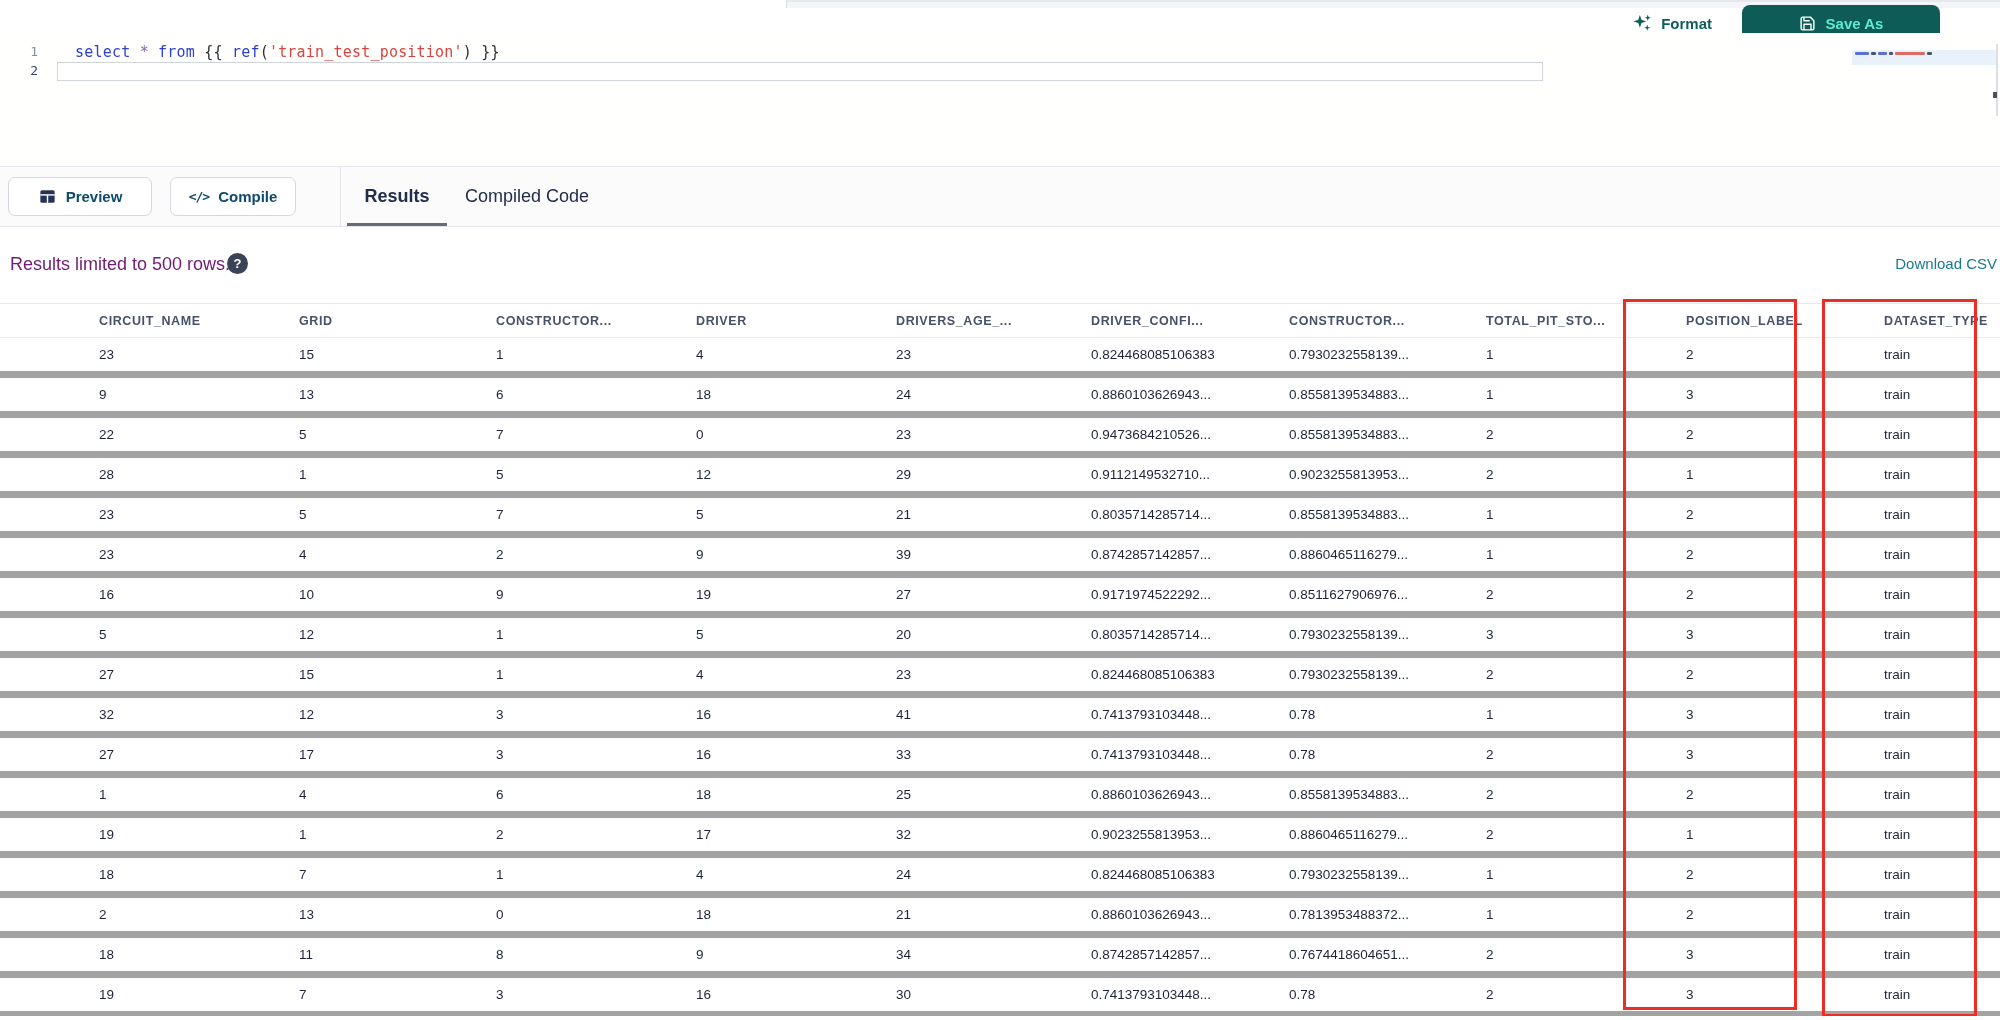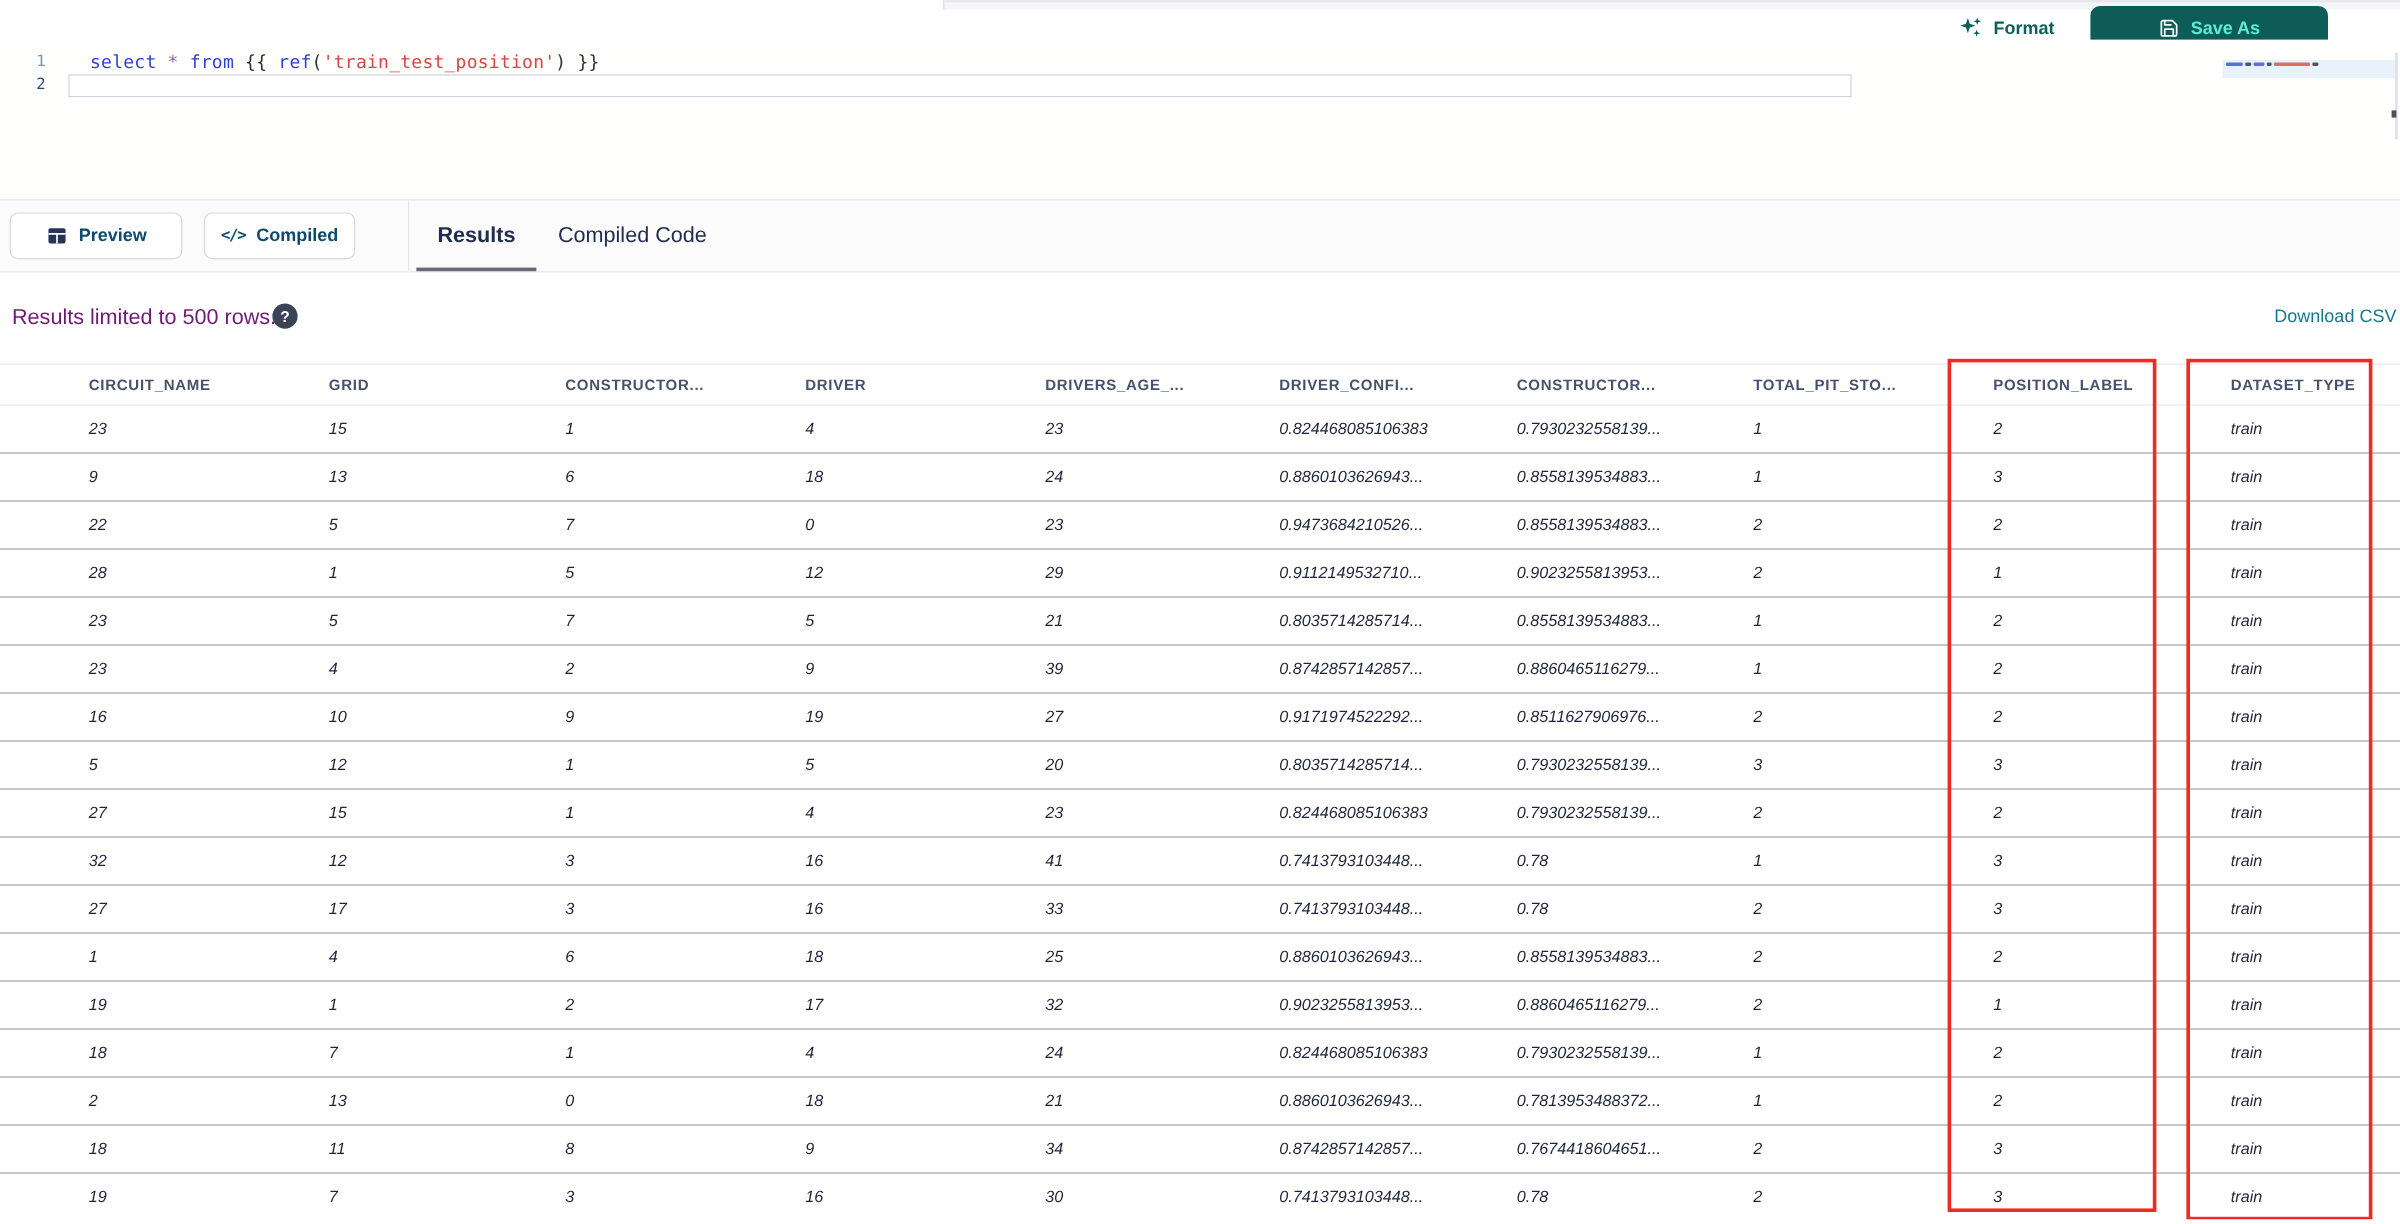--- a/index.html
+++ b/index.html
@@ -57,26 +57,26 @@
   .limit-text { position:absolute; left:10px; top:252px; height:24px; line-height:24px;
     font-size:18px; color:#701a75; }
   .help-icon { position:absolute; left:227px; top:253px; width:21px; height:21px; border-radius:50%;
     background:#3b4357; color:#ffffff; font-size:13px; font-weight:700; display:flex;
     align-items:center; justify-content:center; cursor:pointer; }
   .download-link { position:absolute; right:3px; top:252px; height:24px; line-height:24px;
     font-size:15px; color:#17798e; cursor:pointer; }
 
   
   .results-table { position:absolute; left:0; top:303px; width:2000px; }
-  .thead, .trow { display:grid; padding-left:74px;
+  .thead, .trow { display:grid; padding-left:99px;
     grid-template-columns:200px 197px 200px 200px 195px 198px 197px 200px 198px 1fr; }
   .thead { height:35px; border-top:1px solid #e9eaef; border-bottom:1px solid #e9eaef; }
   .thead > div { display:flex; align-items:center; font-size:12.5px; font-weight:700;
     color:#46516b; letter-spacing:0.6px; }
-  .trow { height:40px; border-bottom:1px solid #a3a3a3;font-style:italic; }
+  .trow { height:40px; border-bottom:7px solid #a3a3a3; }
   .tcell { display:flex; align-items:center; font-size:13.5px; color:#1d2438; }
 
   
   .hl-box { position:absolute; border:3px solid #ee2c24; pointer-events:none; }
   .hl-box-1 { left:1623px; top:299px; width:174px; height:711px; }
   .hl-box-2 { left:1822px; top:299px; width:155px; height:718px; }
 </style>
 </head>
 <body>
 
@@ -129,21 +129,21 @@
         <svg width="19" height="19" viewBox="0 0 24 24">
           <rect x="3" y="4" width="18" height="16" rx="2" fill="#263354"></rect>
           <line x1="3" y1="10" x2="21" y2="10" stroke="#ffffff" stroke-width="1.8"></line>
           <line x1="12" y1="10" x2="12" y2="20" stroke="#ffffff" stroke-width="1.8"></line>
         </svg>
       </span>
       <span>Preview</span>
     </button>
     <button class="tool-btn compile-btn">
       <span class="code-glyph">&lt;/&gt;</span>
-      <span>Compiled</span>
+      <span>Compile</span>
     </button>
     <div class="tool-divider"></div>
     <div class="tab tab-results">Results</div>
     <div class="tab tab-compiled">Compiled Code</div>
     <div class="tab-underline"></div>
   </div>
 
   <div class="limit-text">Results limited to 500 rows.</div>
   <div class="help-icon">?</div>
   <div class="download-link">Download CSV</div>

